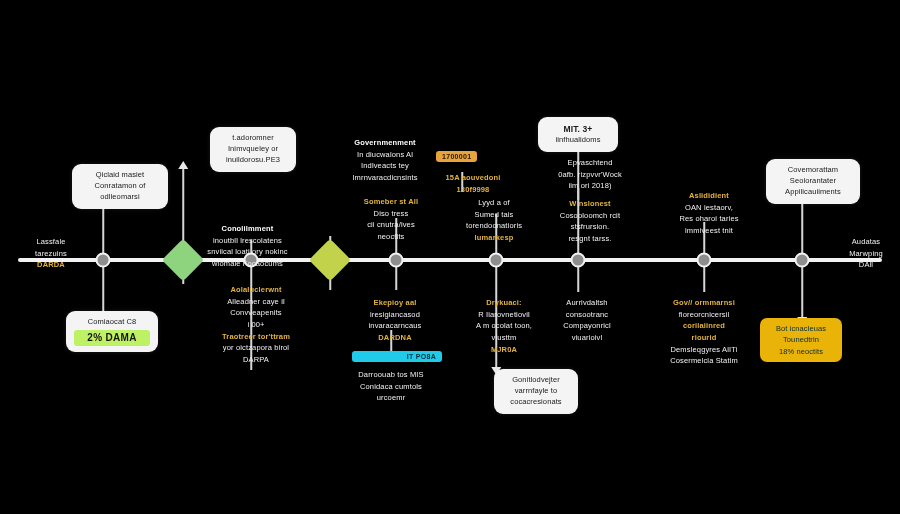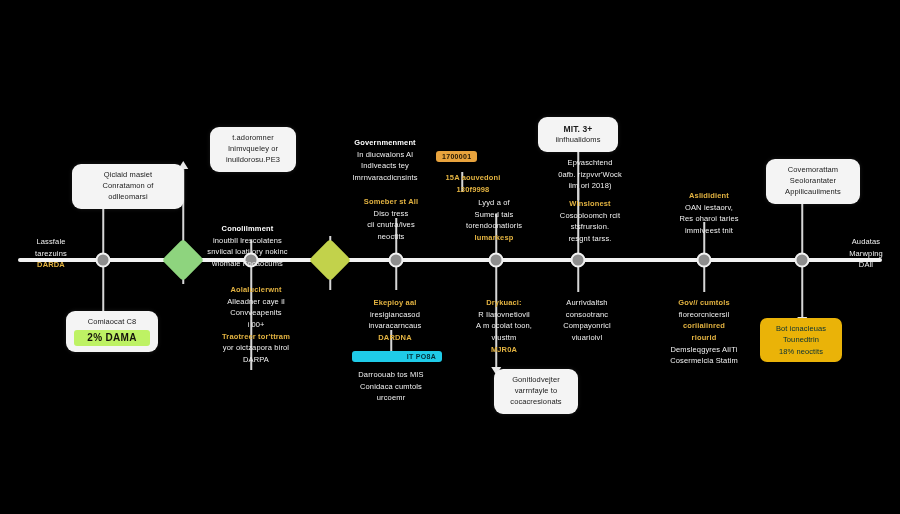--- a/index.html
+++ b/index.html
@@ -199,21 +199,21 @@
       <div class="node-diamond" style="background: rgb(142, 212, 126); left: 183px;"></div>
       <div class="node-circle" style="background: rgb(141, 141, 141); left: 251px;"></div>
       <div class="node-diamond" style="background: rgb(194, 210, 75); left: 330px;"></div>
       <div class="node-circle" style="background: rgb(141, 141, 141); left: 396px;"></div>
       <div class="node-circle" style="background: rgb(141, 141, 141); left: 496px;"></div>
       <div class="node-circle" style="background: rgb(141, 141, 141); left: 578px;"></div>
       <div class="node-circle" style="background: rgb(141, 141, 141); left: 704px;"></div>
       <div class="node-circle" style="background: rgb(141, 141, 141); left: 802px;"></div>
     </div>
   <div id="cards-layer">
-      <div class="card" style="left: 72px; top: 164px; width: 112px;">
+      <div class="card" style="left: 72px; top: 164px; width: 96px;">
         <span class="card-line">Qiclaid masiet</span>
         <span class="card-line">Conratamon of</span>
         <span class="card-line">odlleomarsi</span>
       </div>
       <div class="card" style="left: 210px; top: 127px; width: 86px;">
         <span class="card-line">t.adoromner</span>
         <span class="card-line">Inimvqueley or</span>
         <span class="card-line">inuildorosu.PE3</span>
       </div>
       <div class="card" style="left: 538px; top: 117px; width: 80px;">
@@ -327,21 +327,21 @@
         <span class="tl white">viusttm</span>
         <span class="tl amber">MJR0A</span>
       </div>
       <div class="text-block" style="left: 528px; top: 297px; width: 118px;">
         <span class="tl white">Aurrivdaltsh</span>
         <span class="tl white">consootranc</span>
         <span class="tl white">Compayonricl</span>
         <span class="tl white">viuarioivl</span>
       </div>
       <div class="text-block" style="left: 640px; top: 297px; width: 128px;">
-        <span class="tl amber">Gov// cumtols</span>
+        <span class="tl amber">Gov// ormmarnsi</span>
         <span class="tl white">fioreorcnicersil</span>
         <span class="tl amber">coriiaiinred</span>
         <span class="tl amber">riourid</span>
         <span class="tl white">Demsleqgyres AlITi</span>
         <span class="tl white">Cosermelcia Statim</span>
       </div>
     </div>
 
 </div>
 

